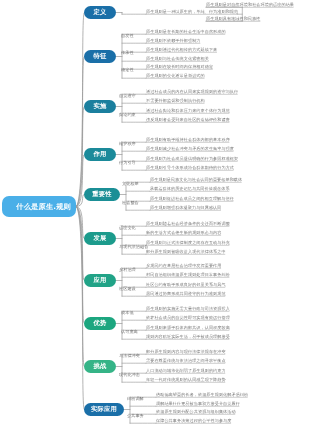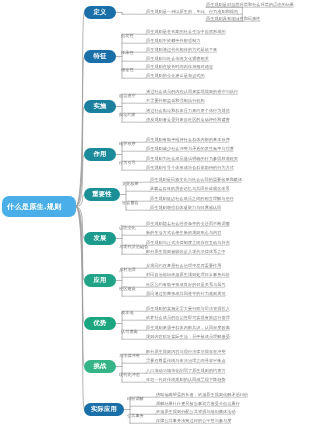--- a/index.html
+++ b/index.html
@@ -14,21 +14,21 @@
   svg.links{position:absolute;left:0;top:0;width:300px;height:427px;pointer-events:none;}
 
   .root-node{
     position:absolute;
     background:#4AAFE8;
     color:#ffffff;
     border-radius:7px;
     font-size:7.2px;
     font-weight:bold;
     letter-spacing:.2px;
-    display:flex;align-items:center;justify-content:flex-start;
+    display:flex;align-items:center;justify-content:flex-end;
     padding:0 5px;
     box-sizing:border-box;
     white-space:nowrap;
     z-index:5;
   }
   .branch-node{
     position:absolute;
     color:#ffffff;
     border-radius:9px;
     font-size:6.3px;

